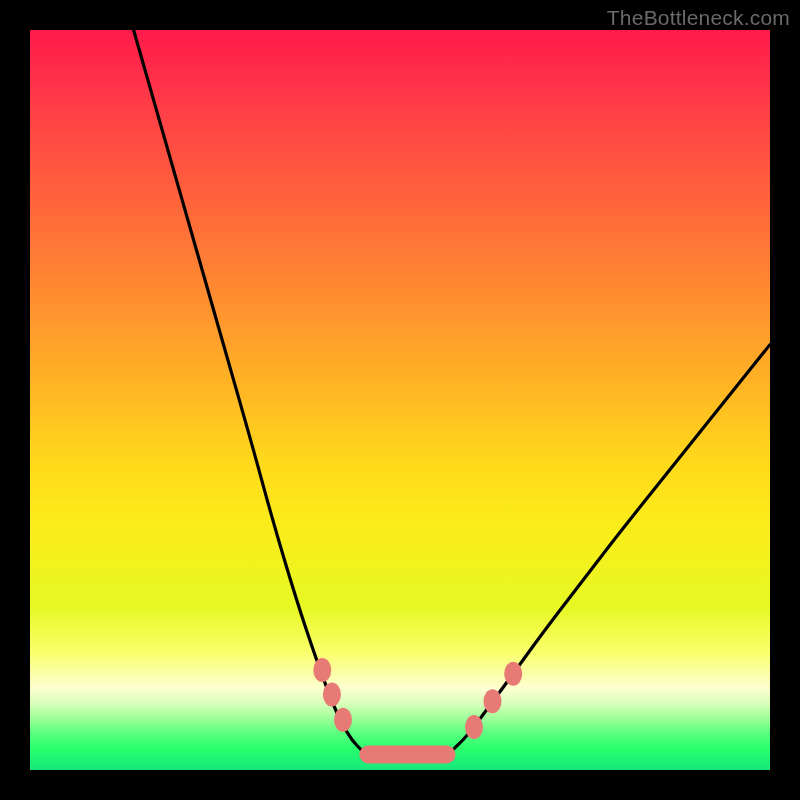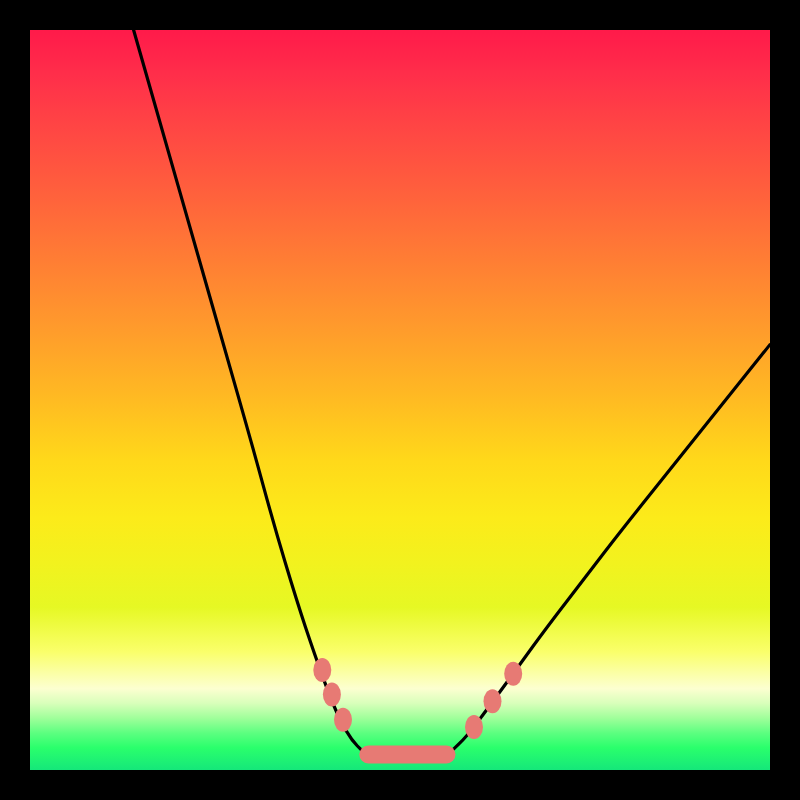--- a/index.html
+++ b/index.html
@@ -91,13 +91,14 @@
           <ellipse cx="292.3" cy="640.1" rx="9" ry="12" class="marker" fill="#e77a74"></ellipse>
           <ellipse cx="301.9" cy="664.5" rx="9" ry="12" class="marker" fill="#e77a74"></ellipse>
           <ellipse cx="313.0" cy="689.7" rx="9" ry="12" class="marker" fill="#e77a74"></ellipse>
           <ellipse cx="444.0" cy="697.1" rx="9" ry="12" class="marker" fill="#e77a74"></ellipse>
           <ellipse cx="462.5" cy="671.2" rx="9" ry="12" class="marker" fill="#e77a74"></ellipse>
           <ellipse cx="483.2" cy="643.8" rx="9" ry="12" class="marker" fill="#e77a74"></ellipse>
           <rect x="329.3" y="715.5" width="96.2" height="18" rx="9" ry="9" class="marker-pill" fill="#e77a74"></rect>
         </g>
     </svg>
   </div>
+  <div class="watermark">TheBottleneck.com</div>
 </div>
 
 </body></html>

